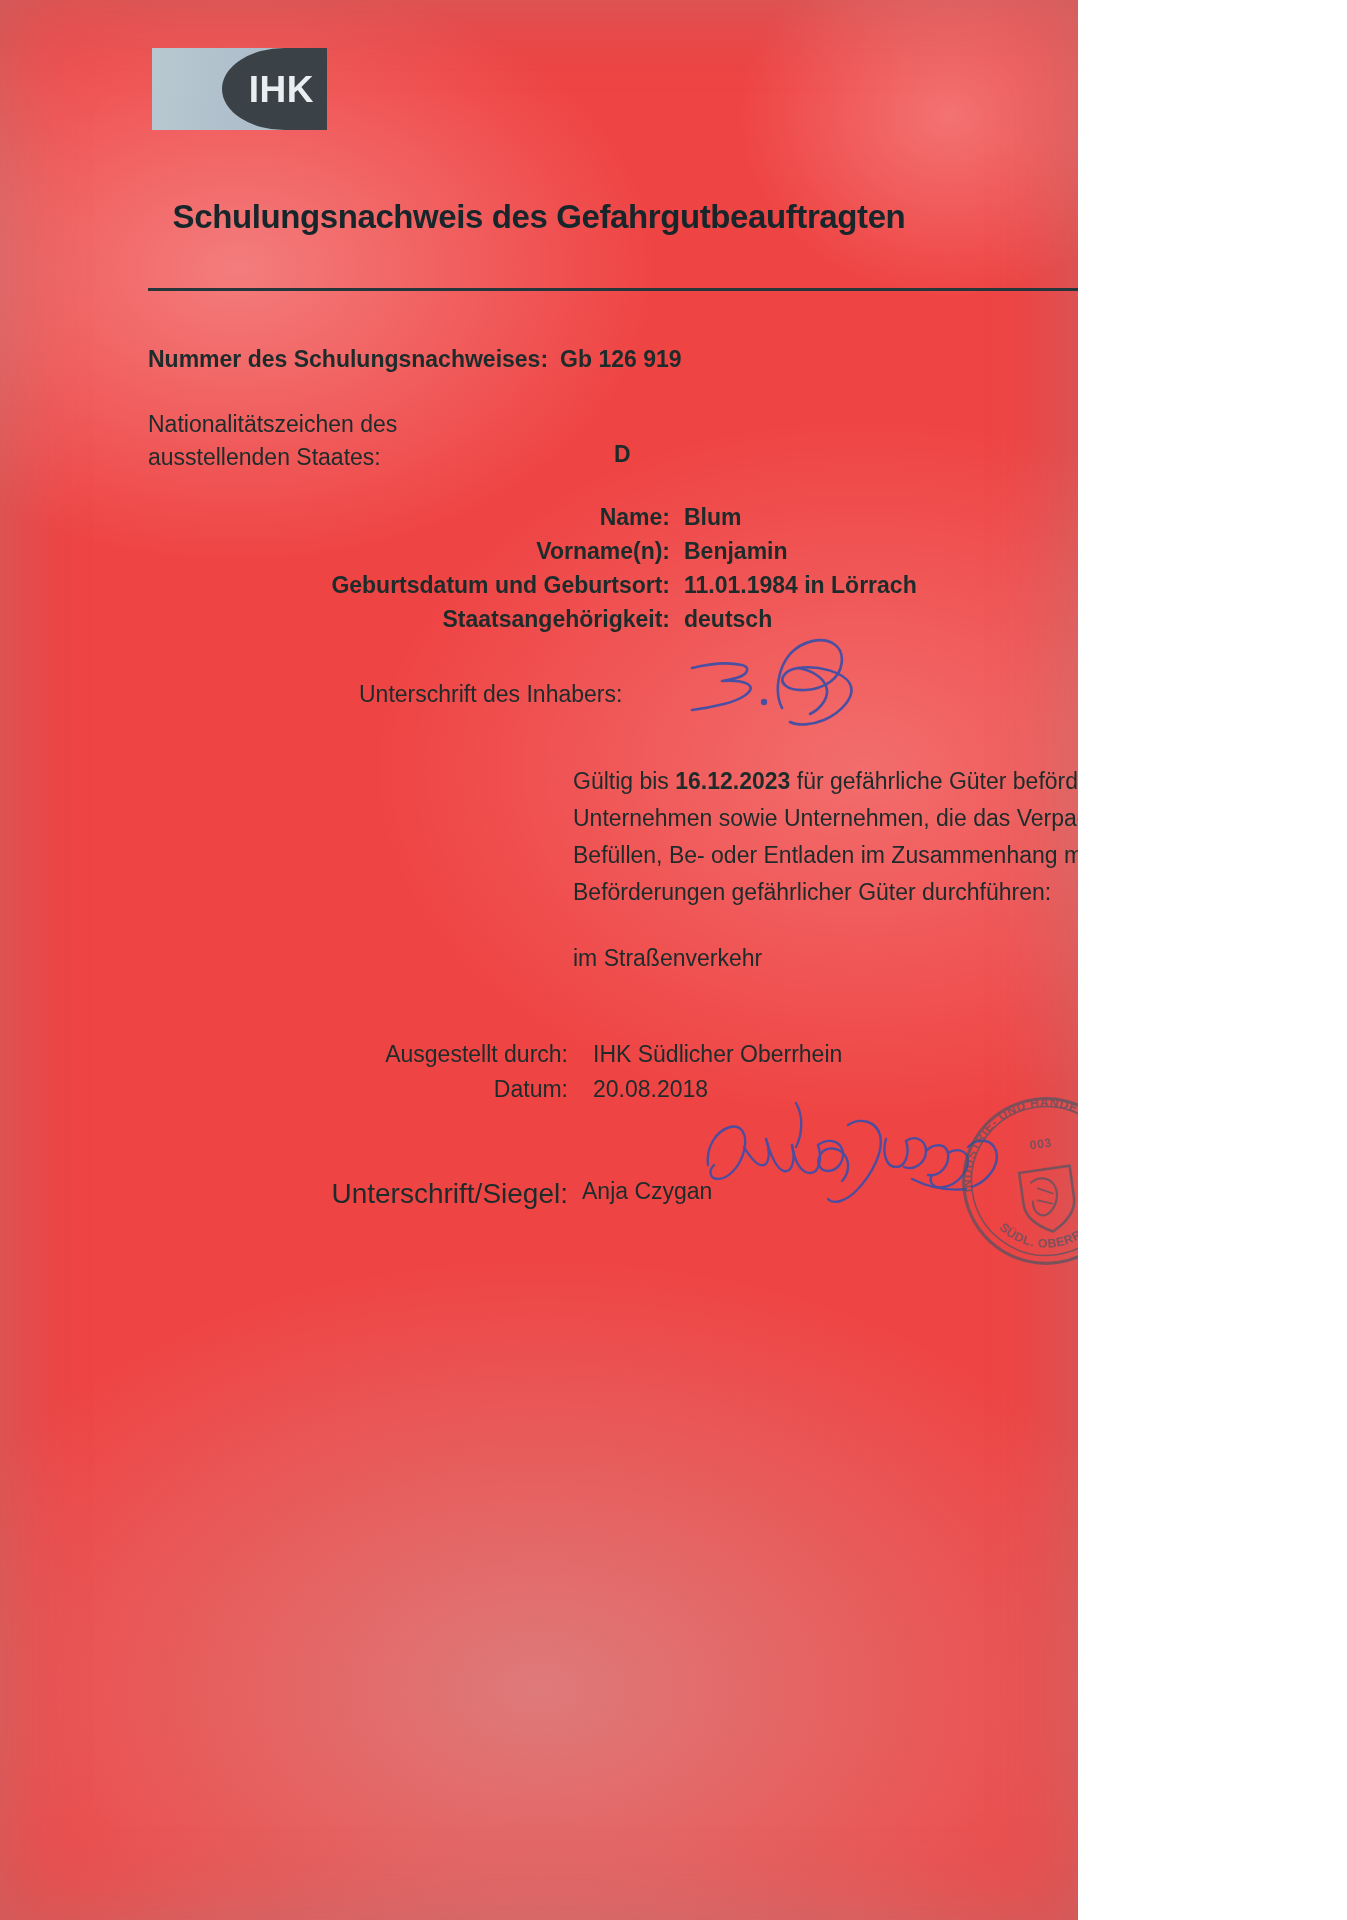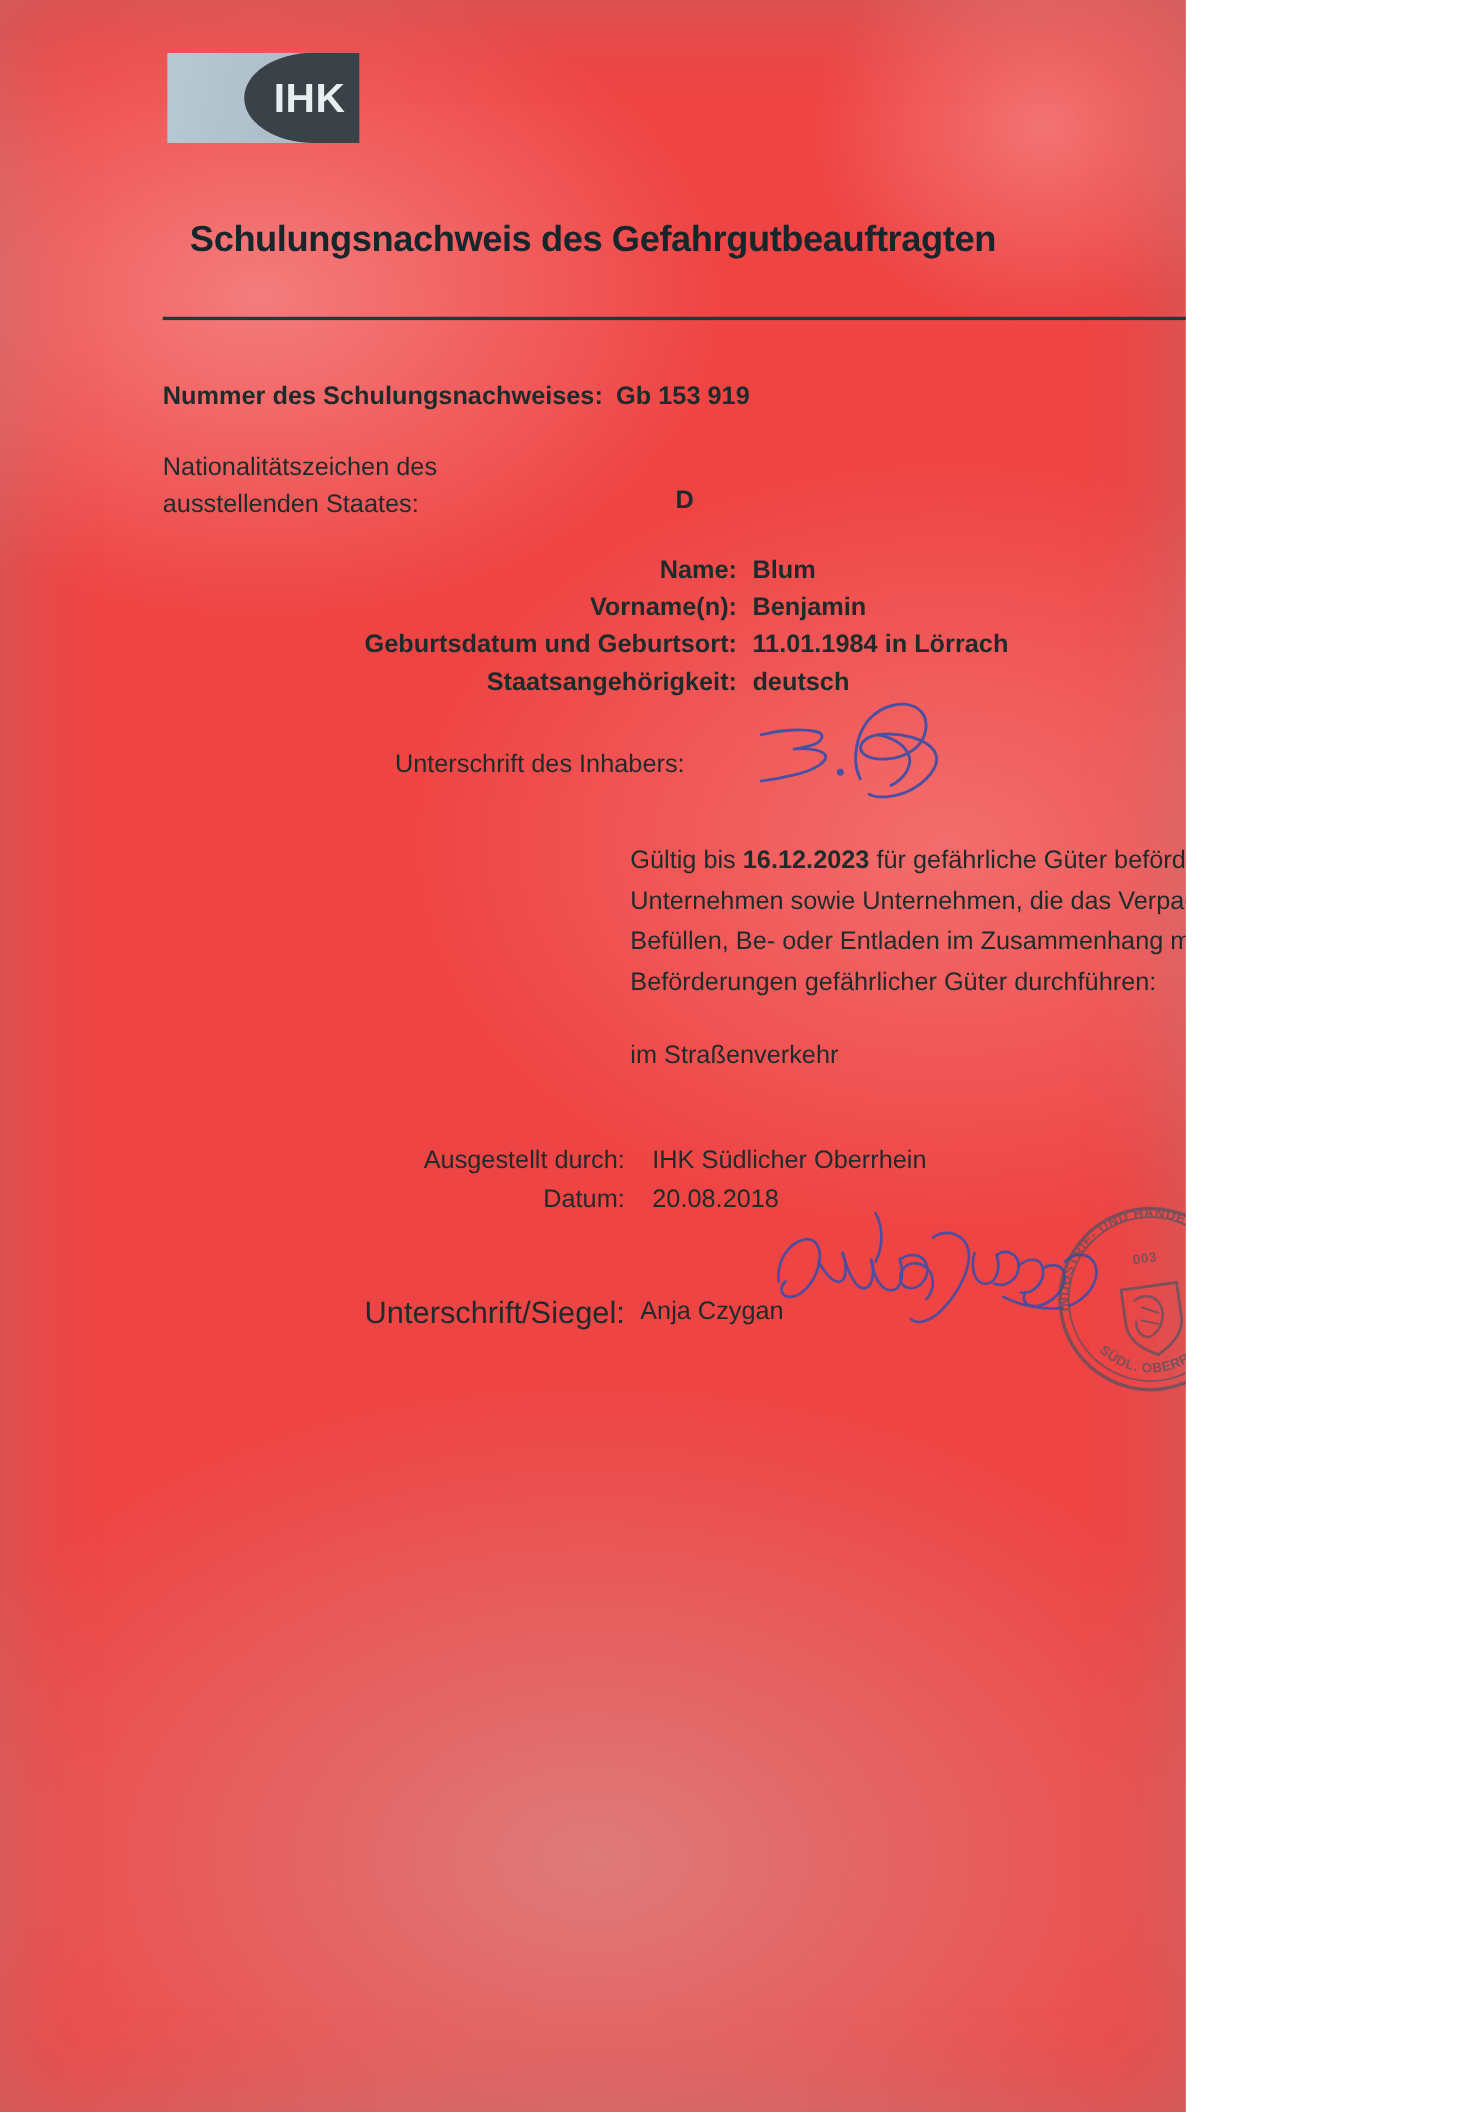--- a/index.html
+++ b/index.html
@@ -264,21 +264,21 @@
   <div class="logo">
     <div class="logo-left"></div>
     <div class="logo-right"></div>
     <div class="logo-text">IHK</div>
   </div>
 
   <div class="doc-title">Schulungsnachweis des Gefahrgutbeauftragten</div>
   <div class="rule"></div>
 
   <div class="cert-number">
-    <span>Nummer des Schulungsnachweises:</span><span class="num">Gb 153 919</span>
+    <span>Nummer des Schulungsnachweises:</span><span class="num">Gb 126 919</span>
   </div>
 
   <div class="nat-block">
     <div>Nationalitätszeichen des</div>
     <div>ausstellenden Staates:</div>
   </div>
   <div class="nat-value">D</div>
 
   <div class="person">
     <div class="prow">

